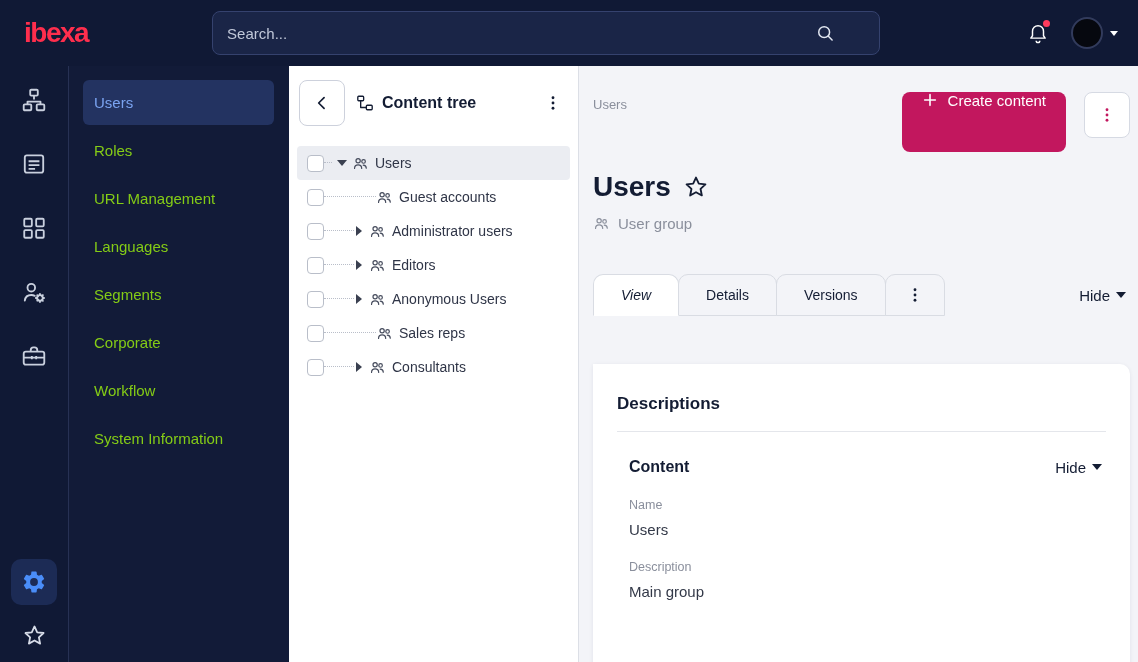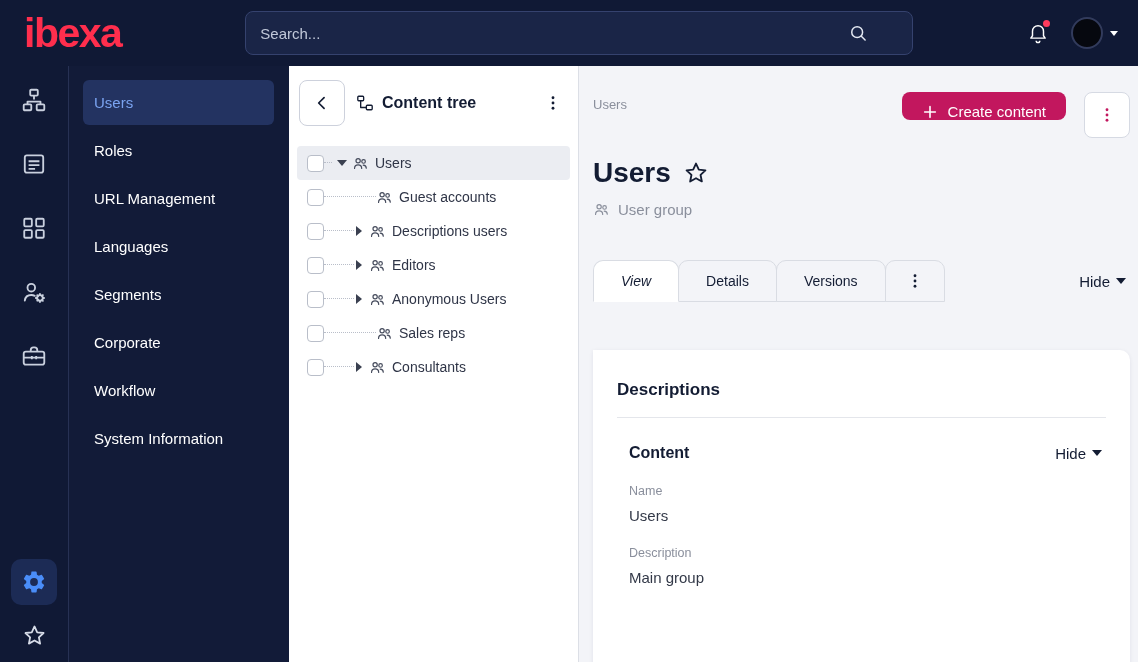--- a/index.html
+++ b/index.html
@@ -1,42 +1,42 @@
 <!DOCTYPE html>
 <html><head>
 <meta charset="utf-8">
 <style>
   html,body{margin:0;padding:0;background:#fff;}
   body{width:1138px;height:662px;overflow:hidden;font-family:"Liberation Sans",sans-serif;}
   .app{width:1138px;height:662px;display:flex;flex-direction:column;}
 
   
   .topbar{height:66px;background:#101935;display:flex;align-items:center;padding:0 20px 0 24px;box-sizing:border-box;flex:none;}
-  .logo{font-size:41px;font-weight:800;color:#ff2e4d;letter-spacing:-1.5px;cursor:pointer;user-select:none;}
+  .logo{font-size:28px;font-weight:800;color:#ff2e4d;letter-spacing:-1.5px;cursor:pointer;user-select:none;}
   .search{position:relative;margin-left:92px;width:668px;height:44px;flex:none;}
   .search input{width:100%;height:100%;background:#1a2547;border:1px solid #35426e;border-radius:8px;color:#e8ecf5;padding:0 46px 0 14px;font-size:15px;box-sizing:border-box;outline:none;font-family:inherit;margin-left:32px;}
   .search input::placeholder{color:#d3dae9;opacity:.9;}
   .search-icon{position:absolute;right:13px;top:50%;transform:translateY(-50%);display:flex;}
   .topbar-right{margin-left:auto;display:flex;align-items:center;gap:20px;}
   .bell{position:relative;cursor:pointer;display:flex;padding:2px;}
   .bell-dot{position:absolute;top:0;right:1px;width:7px;height:7px;border-radius:50%;background:#ff3b5c;}
   .user-menu{display:flex;align-items:center;gap:7px;cursor:pointer;}
   .avatar{width:32px;height:32px;border-radius:50%;background:#06080f;border:2px solid #323b5c;box-sizing:border-box;}
   .tri-down-white{width:0;height:0;border-left:4px solid transparent;border-right:4px solid transparent;border-top:5px solid #fff;}
 
   
   .app-body{display:flex;height:596px;flex:none;}
 
   .rail{width:69px;background:#101935;border-right:1px solid #273154;box-sizing:border-box;display:flex;flex-direction:column;align-items:center;padding:21px 0 14px;gap:38px;flex:none;}
   .rail-icon{display:flex;cursor:pointer;}
   .rail-bottom{margin-top:auto;display:flex;flex-direction:column;align-items:center;gap:18px;}
   .settings-box{width:46px;height:46px;border-radius:10px;background:#1c2b55;display:flex;align-items:center;justify-content:center;cursor:pointer;}
 
   .sidebar{width:220px;background:#121b38;box-sizing:border-box;padding:14px 15px 0 14px;flex:none;}
-  .side-item{height:45px;display:flex;align-items:center;padding:0 11px;border-radius:6px;color:#ffffff;font-size:15px;cursor:pointer;margin-bottom:3px;}
+  .side-item{height:45px;display:flex;align-items:center;padding:0 11px;border-radius:6px;color:#84cc16;font-size:15px;cursor:pointer;margin-bottom:3px;}
   .side-item.active{background:#233361;color:#7aa3f0;}
 
   
   .tree-panel{width:290px;background:#fff;border-right:1px solid #dcdfe6;box-sizing:border-box;display:flex;flex-direction:column;flex:none;}
   .tree-header{display:flex;align-items:center;gap:11px;padding:14px 12px 12px 10px;}
   .back-btn{width:44px;height:44px;border:1px solid #cdd1dc;border-radius:8px;background:#fff;display:flex;align-items:center;justify-content:center;cursor:pointer;flex:none;}
   .tree-title{display:flex;align-items:center;gap:8px;font-weight:700;font-size:16px;color:#131c33;}
   .icon-btn{margin-left:auto;cursor:pointer;padding:4px;color:#131c33;display:flex;}
   .tree-list{padding:8px 8px 0;}
   .tree-row{display:flex;align-items:center;height:34px;border-radius:4px;padding-left:10px;font-size:14px;color:#2f3547;cursor:pointer;}
@@ -47,21 +47,21 @@
   .caret-down{width:0;height:0;border-left:5px solid transparent;border-right:5px solid transparent;border-top:6px solid #3a4050;margin:0 5px;cursor:pointer;flex:none;}
   .caret-right{width:0;height:0;border-top:5px solid transparent;border-bottom:5px solid transparent;border-left:6px solid #3a4050;margin:0 7px 0 2px;cursor:pointer;flex:none;}
   .node-icon{display:flex;margin-right:6px;flex:none;}
   .tree-label{white-space:nowrap;}
 
   
   .main{flex:1;background:#f3f4f8;box-sizing:border-box;padding:26px 8px 0 14px;overflow:hidden;}
   .main-top{display:flex;justify-content:space-between;align-items:flex-start;}
   .breadcrumb{color:#8a8f9c;font-size:13px;margin-top:5px;}
   .actions{display:flex;gap:18px;}
-  .create-btn{height:28px;background:#c2175e;color:#fff;border:none;border-radius:8px;font-size:15px;padding:0 20px;display:flex;align-items:flex-end;gap:10px;cursor:pointer;font-family:inherit;margin-left:16px;}
+  .create-btn{height:60px;background:#c2175e;color:#fff;border:none;border-radius:8px;font-size:15px;padding:0 20px;display:flex;align-items:flex-start;gap:10px;cursor:pointer;font-family:inherit;margin-left:16px;}
   .kebab-btn{width:44px;height:44px;border:1px solid #d6dae3;border-radius:8px;background:#fff;display:flex;align-items:center;justify-content:center;cursor:pointer;color:#c2175e;}
   .title-row{display:flex;align-items:center;gap:12px;margin-top:18px;}
   .page-title{font-size:28px;font-weight:700;color:#131c33;margin:0;line-height:33px;}
   .fav-star{display:flex;cursor:pointer;}
   .type-row{display:flex;align-items:center;gap:8px;color:#8a8f9c;font-size:15px;margin-top:12px;}
 
   .tabs-row{display:flex;align-items:flex-end;margin-top:42px;height:42px;}
   .tab{height:42px;padding:0 27px;display:flex;align-items:center;font-size:14px;color:#131c33;background:transparent;border:1px solid #d9dce3;border-bottom:1px solid #d9dce3;border-radius:10px 10px 0 0;cursor:pointer;box-sizing:border-box;margin-right:-1px;}
   .tab.active{background:#fff;border-bottom:1px solid #fff;position:relative;z-index:2;font-style:italic;}
   .tab-kebab{padding:0 20px;color:#131c33;}
@@ -251,21 +251,21 @@
           <span class="guide g30"></span>
           <span class="caret-right"></span>
           <span class="node-icon">
               <svg width="17" height="17" viewBox="0 0 20 20" fill="none" stroke="#454b5c" stroke-width="1.4" stroke-linecap="round">
                 <circle cx="7.2" cy="6.8" r="2.5"></circle>
                 <circle cx="13.6" cy="7.6" r="2.1"></circle>
                 <path d="M3 15.8c0-2.4 1.9-4.1 4.2-4.1 2.3 0 4.2 1.7 4.2 4.1"></path>
                 <path d="M13.2 11.9c1.9.2 3.6 1.6 3.6 3.6"></path>
               </svg>
             </span>
-          <span class="tree-label">Descriptions users</span>
+          <span class="tree-label">Administrator users</span>
         </div>
 
         <div class="tree-row">
           <span class="checkbox"></span>
           <span class="guide g30"></span>
           <span class="caret-right"></span>
           <span class="node-icon">
               <svg width="17" height="17" viewBox="0 0 20 20" fill="none" stroke="#454b5c" stroke-width="1.4" stroke-linecap="round">
                 <circle cx="7.2" cy="6.8" r="2.5"></circle>
                 <circle cx="13.6" cy="7.6" r="2.1"></circle>

